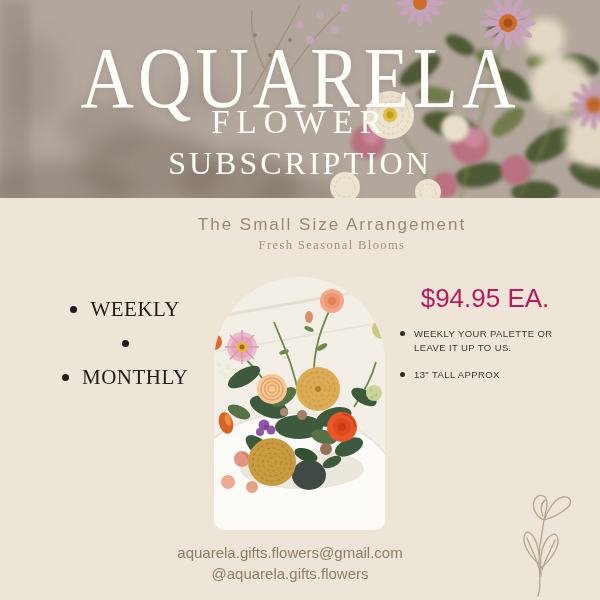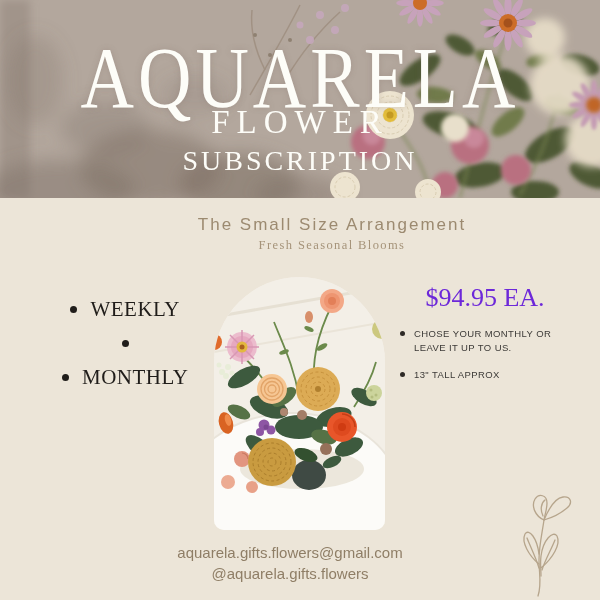--- a/index.html
+++ b/index.html
@@ -8,41 +8,41 @@
 
   
   .hero{position:absolute;top:0;left:0;width:600px;height:198px;overflow:hidden;background:#15803d;}
   .hero svg{position:absolute;top:0;left:0;}
   .hero-text{position:absolute;top:0;left:0;width:100%;text-align:center;color:#fdfdf8;
              font-family:"Liberation Serif",serif;pointer-events:none;}
   .brand{position:absolute;top:34px;left:0;width:100%;margin:0;font-weight:400;font-size:74px;
          letter-spacing:4px;line-height:1;transform:scaleY(1.18);transform-origin:center top;
          text-shadow:0 0 6px rgba(120,100,90,.25);}
   .hero-line1{position:absolute;top:104px;left:0;width:100%;font-size:33px;letter-spacing:7px;}
-  .hero-line2{position:absolute;top:145px;left:0;width:100%;font-size:28px;letter-spacing:3px;font-family:Liberation Serif, serif;}
+  .hero-line2{position:absolute;top:145px;left:0;width:100%;font-size:32px;letter-spacing:3px;font-family:Liberation Serif, serif;}
 
   
   .intro{position:absolute;top:215px;left:4px;width:100%;text-align:center;padding-left:28px;}
   .intro-title{font-size:17px;letter-spacing:2px;color:#9c8a70;}
   .intro-sub{font-size:12.5px;letter-spacing:1.4px;margin-top:3px;color:#a59379;font-family:Liberation Serif, serif;}
 
   
   .freq{position:absolute;left:62px;top:292px;list-style:none;margin:0;padding:0;
         font-family:"Liberation Serif",serif;font-size:21px;letter-spacing:.5px;color:#201d1a;}
   .freq li{display:flex;align-items:center;gap:13px;height:34px;justify-content:center;}
   .dot{width:7px;height:7px;border-radius:50%;background:#201d1a;flex:none;}
   .dot.small{width:5px;height:5px;margin-top:4px;background:#2e2a26;}
 
   
   .arch{position:absolute;left:214px;top:277px;width:171px;height:253px;
         border-radius:86px 86px 10px 10px;overflow:hidden;background:#f3efe7;}
 
   
   .price{position:absolute;left:398px;top:283px;width:174px;text-align:center;
-         font-family:Liberation Serif, serif;font-size:26px;color:#6d28d9;}
+         font-family:Liberation Sans, sans-serif;font-size:26px;color:#be185d;}
   .details{position:absolute;left:400px;top:327px;width:172px;list-style:none;margin:0;padding:0;
            font-size:9.5px;letter-spacing:.4px;line-height:14px;color:#3c3a37;}
   .details li{display:flex;gap:9px;margin-bottom:13px;}
 
   
   .footer{position:absolute;left:90px;top:542px;width:400px;text-align:center;
           font-size:15px;line-height:21px;color:#8f7e66;}
 
   .lineart{position:absolute;left:497px;top:486px;}
 </style>
@@ -361,21 +361,21 @@
       <ellipse cx="92" cy="178" rx="12" ry="6" transform="rotate(20 92 178)" fill="#33502f"></ellipse>
       <ellipse cx="118" cy="185" rx="10" ry="5" transform="rotate(-25 118 185)" fill="#3d5a3e"></ellipse>
     </svg>
   </div>
 
   <div class="price">$94.95 EA.</div>
 
   <ul class="details">
     <li>
       <span class="dot small"></span>
-      <span>CHOSE YOUR MONTHLY OR LEAVE IT UP TO US.</span>
+      <span>WEEKLY YOUR PALETTE OR LEAVE IT UP TO US.</span>
     </li>
     <li>
       <span class="dot small"></span>
       <span>13" TALL APPROX</span>
     </li>
   </ul>
 
   <footer class="footer">
     <div>aquarela.gifts.flowers@gmail.com</div>
     <div>@aquarela.gifts.flowers</div>

